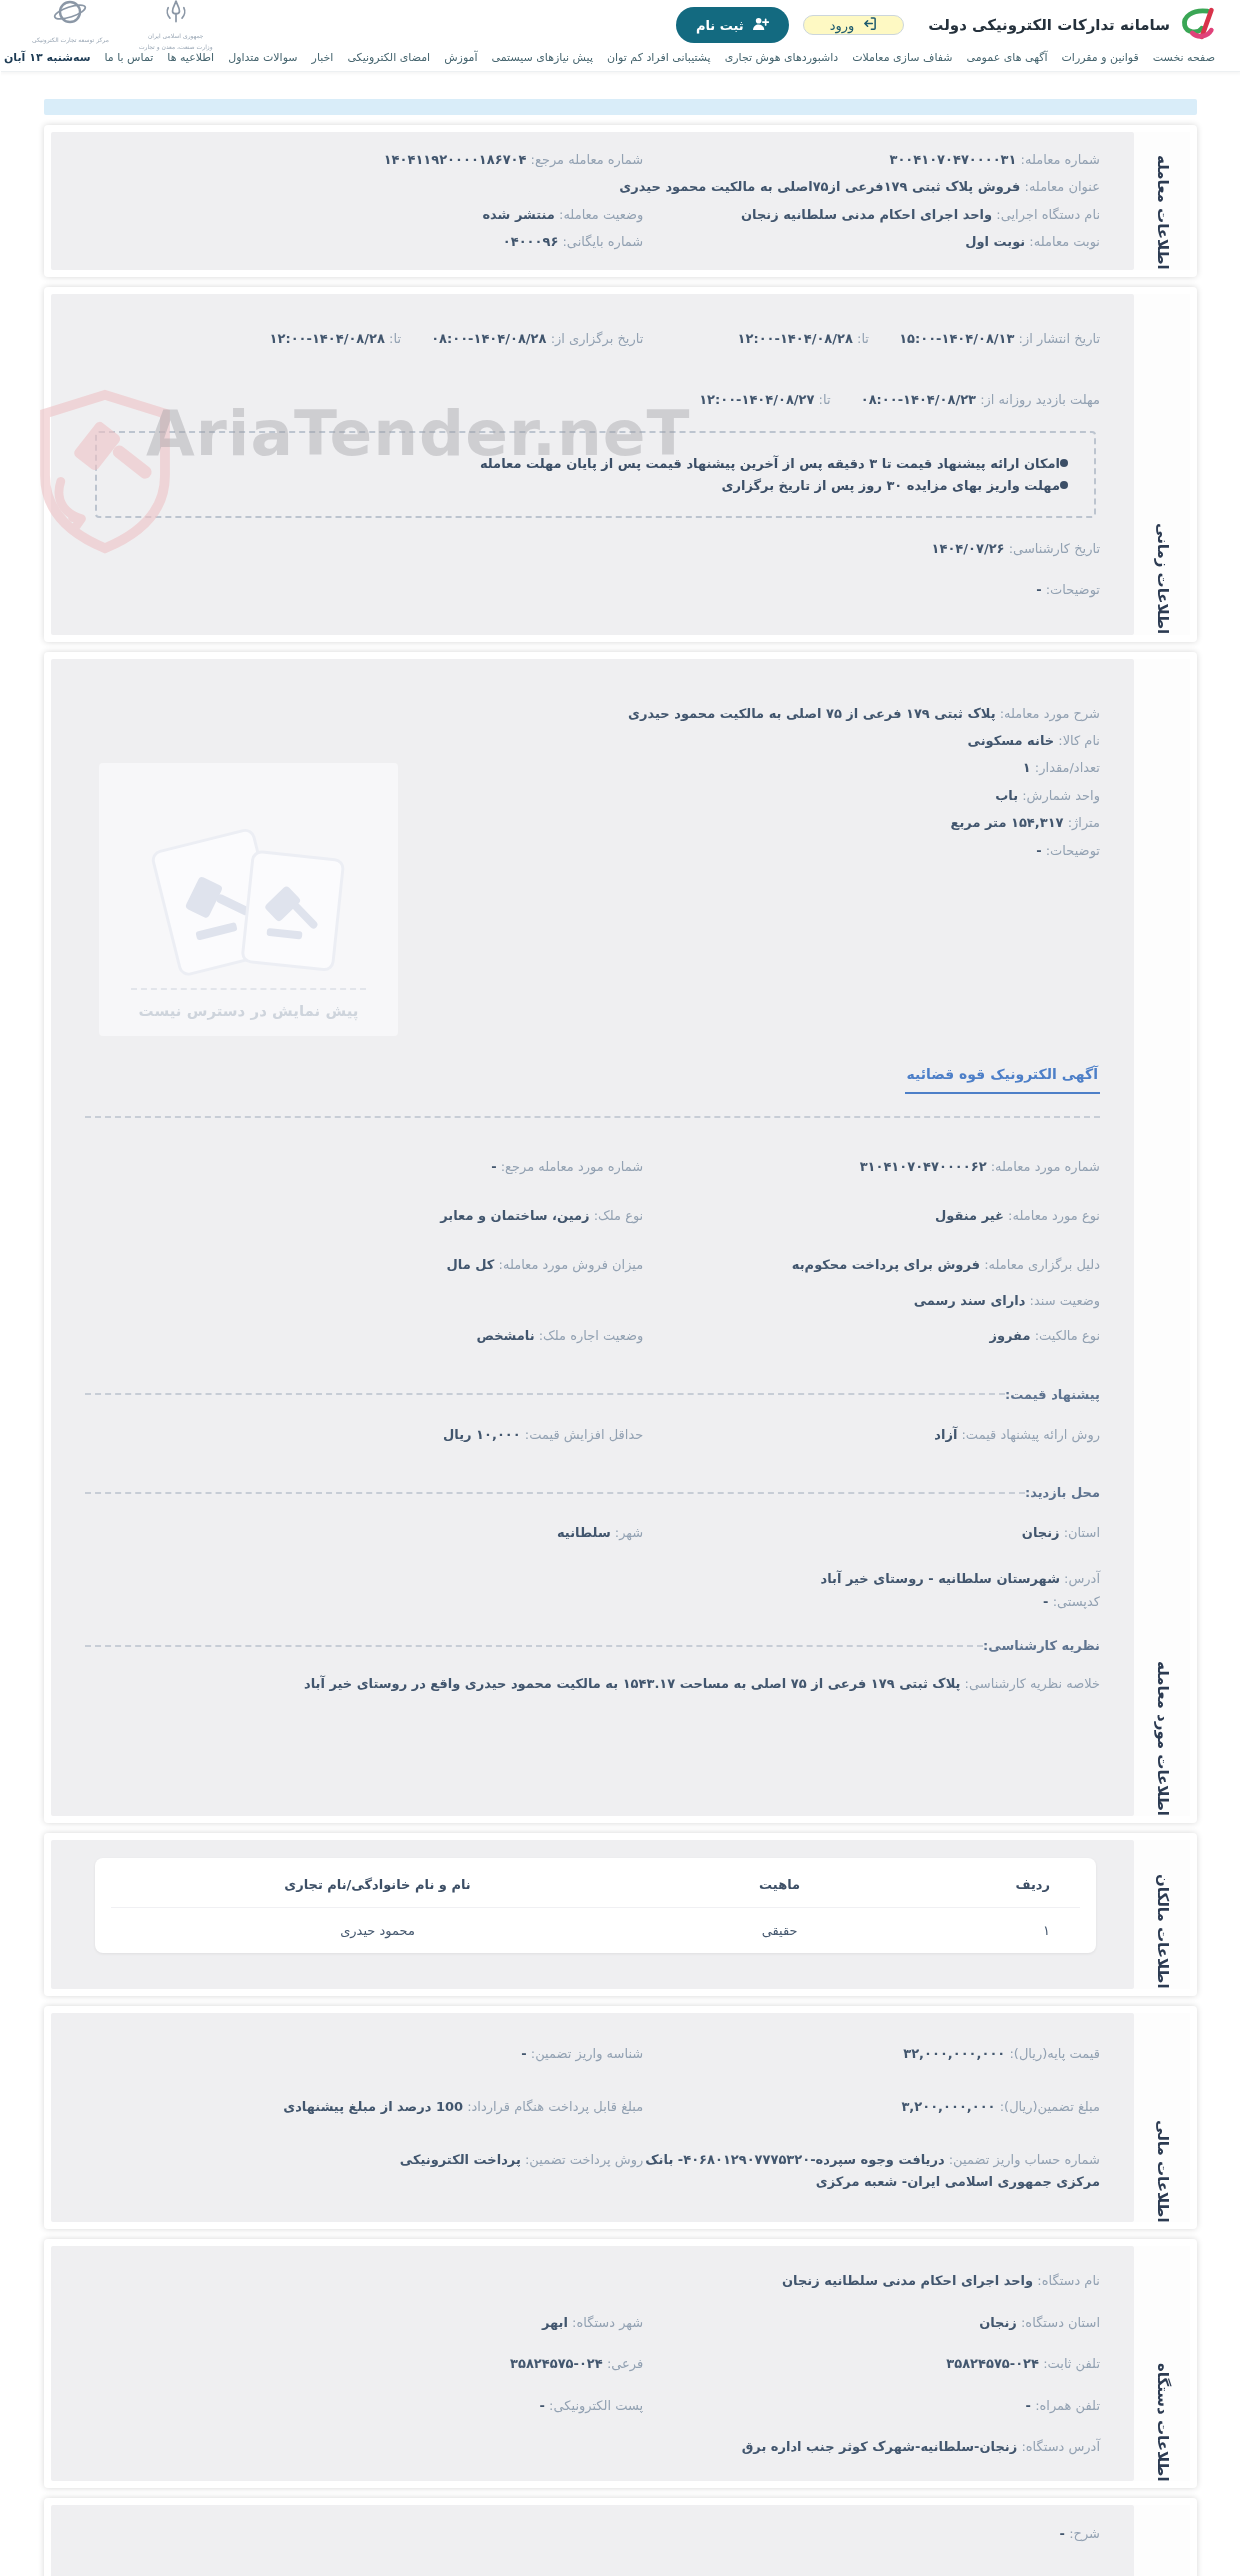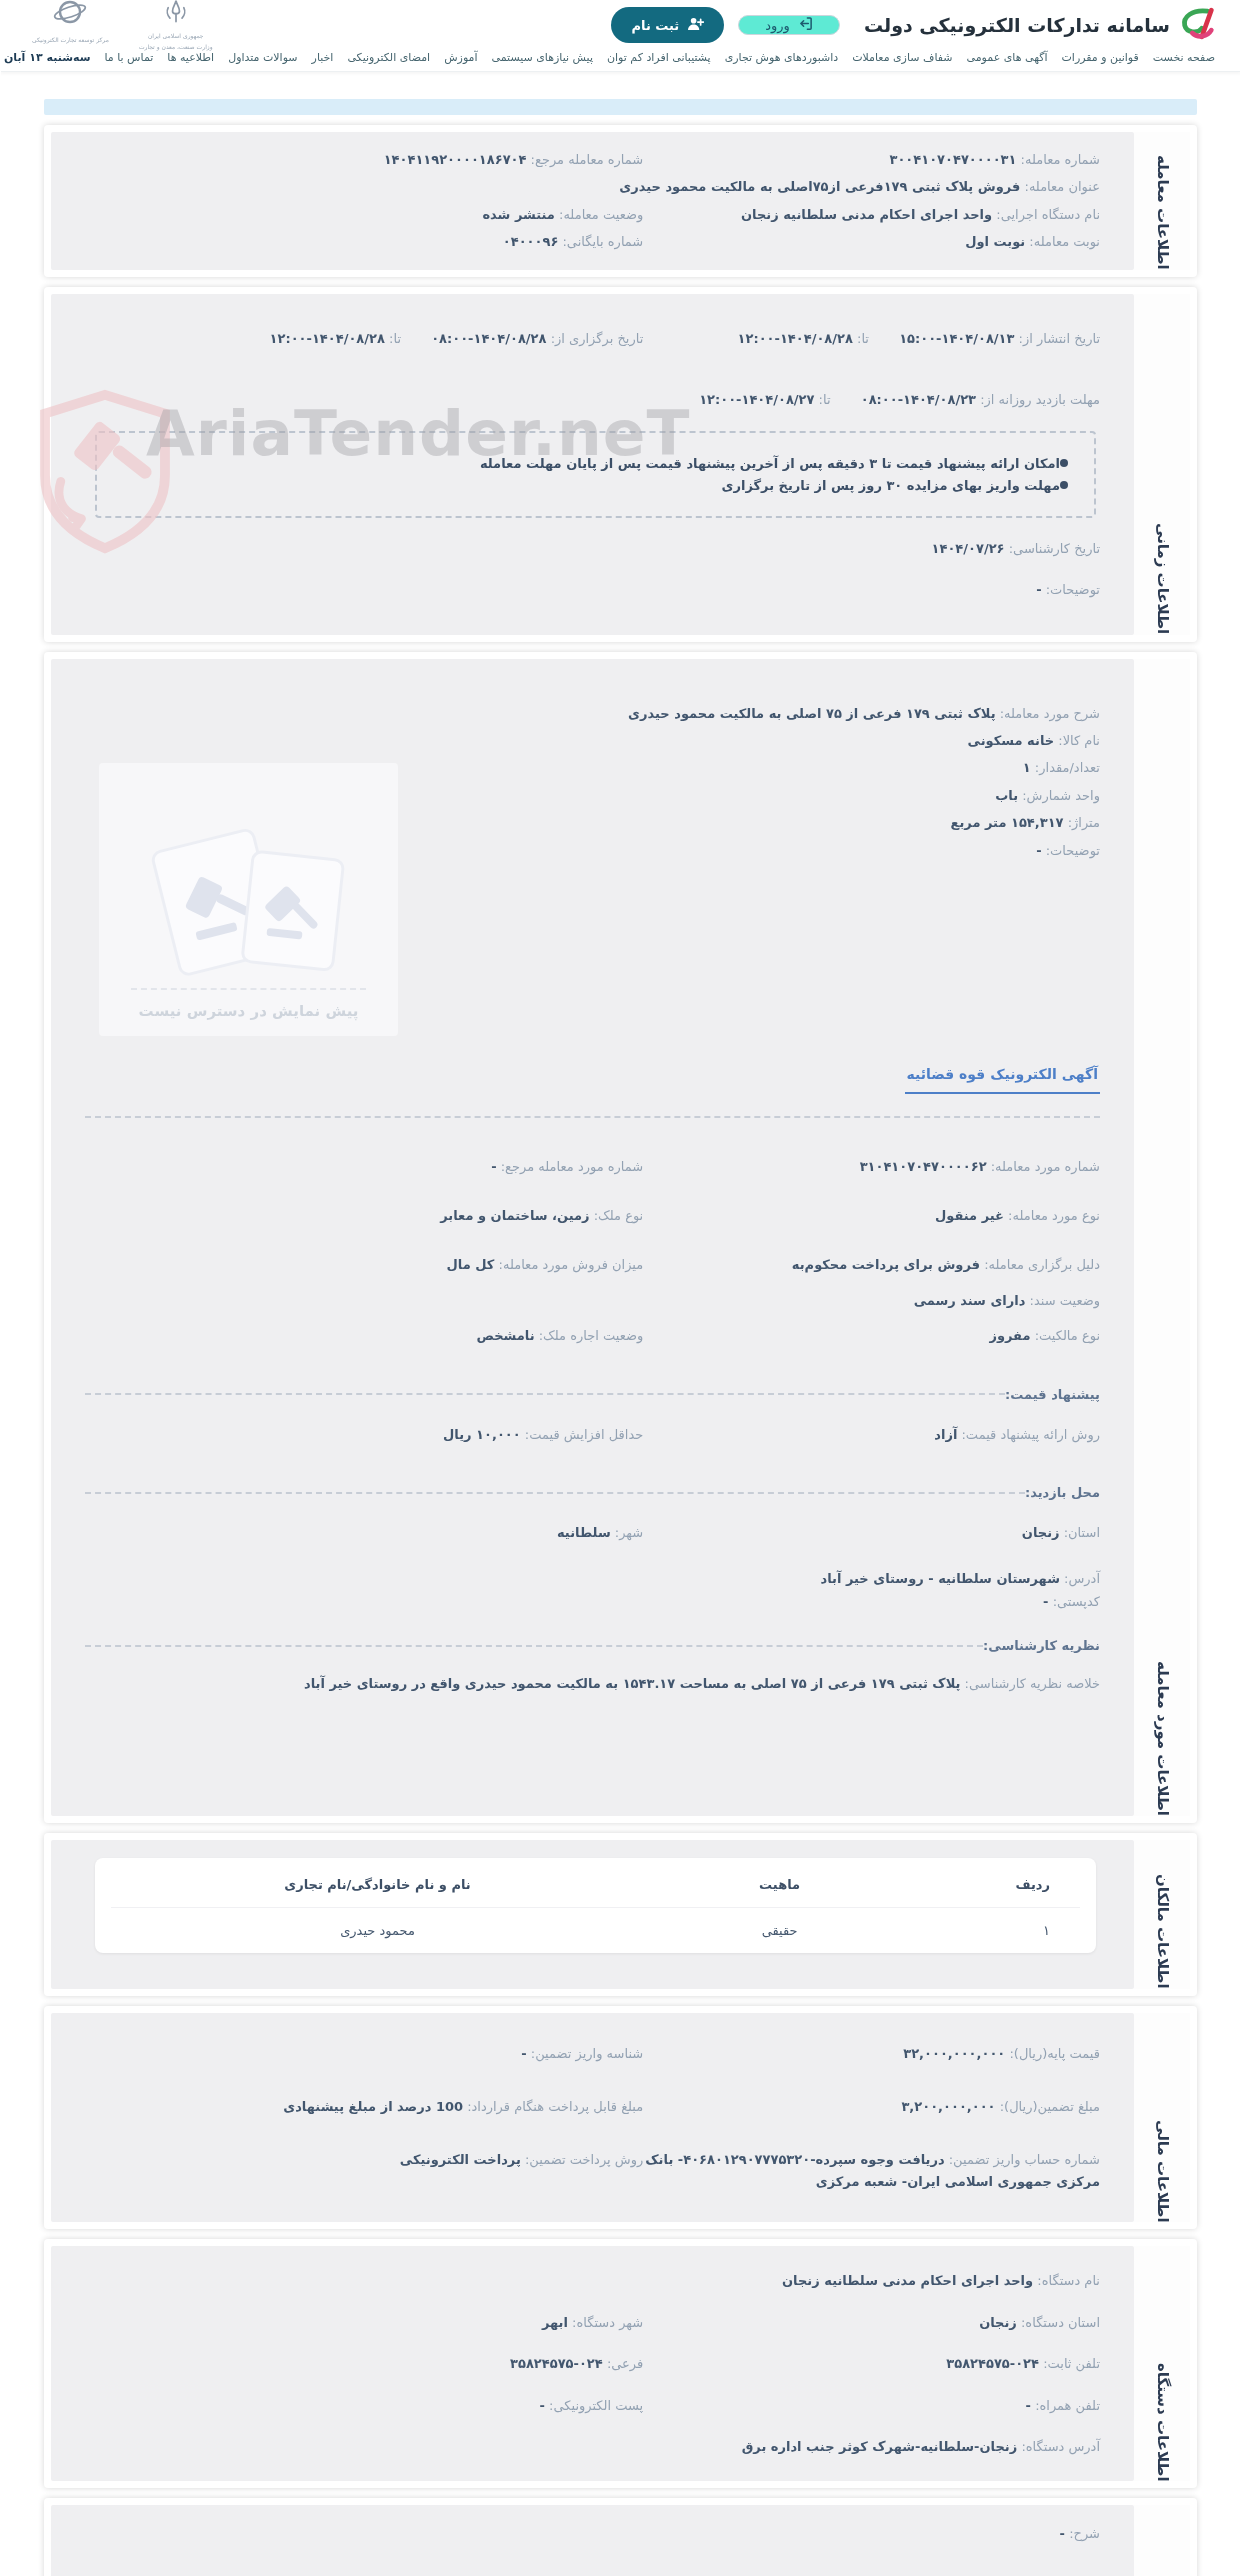--- a/index.html
+++ b/index.html
@@ -6,24 +6,24 @@
   html,body { background:#fff; }
   body {
     width:1241px; height:2576px; overflow:hidden; position:relative;
     direction:rtl;
     font-family:"DejaVu Sans","Liberation Sans",sans-serif;
     color:#44566c;
   }
   
   .topbar { height:50px; display:flex; align-items:center; padding:0 24px 0 20px; background:#fff; }
   .brand { display:flex; align-items:center; gap:9px; }
-  .brand-title { font-size:19px; font-weight:600; color:#25313c; white-space:nowrap; }
+  .brand-title { font-size:15px; font-weight:600; color:#25313c; white-space:nowrap; }
   .auth { display:flex; align-items:center; gap:14px; margin-right:24px; }
   .btn-login { display:flex; align-items:center; gap:8px; border:1px solid #ccd6dc; border-radius:20px;
-    padding:0 26px; font-size:13px; color:#1d5a6e; background:#5eead4; cursor:pointer;
+    padding:0 26px; font-size:13px; color:#1d5a6e; background:#fef9c3; cursor:pointer;
     font-family:inherit; }
   .btn-register { display:flex; align-items:center; gap:8px; border:none; border-radius:20px;
     padding:9px 20px; font-size:13px; font-weight:700; color:#fff; background:#136a80; cursor:pointer;
     font-family:inherit; }
   .gov { margin-right:auto; display:flex; gap:30px; align-items:flex-start; padding-left:12px; }
   .gov-item { display:flex; flex-direction:column; align-items:center; gap:2px; }
   .gov-cap { font-size:6px; color:#9aa7b5; white-space:nowrap; text-align:center; line-height:1.5; }
   
   .navbar { display:flex; align-items:center; gap:14px; padding:1px 26px 7px; font-size:11px;
     color:#46656f; white-space:nowrap; border-bottom:1px solid #edf0f2; box-shadow:0 2px 3px rgba(0,0,0,0.04); }

